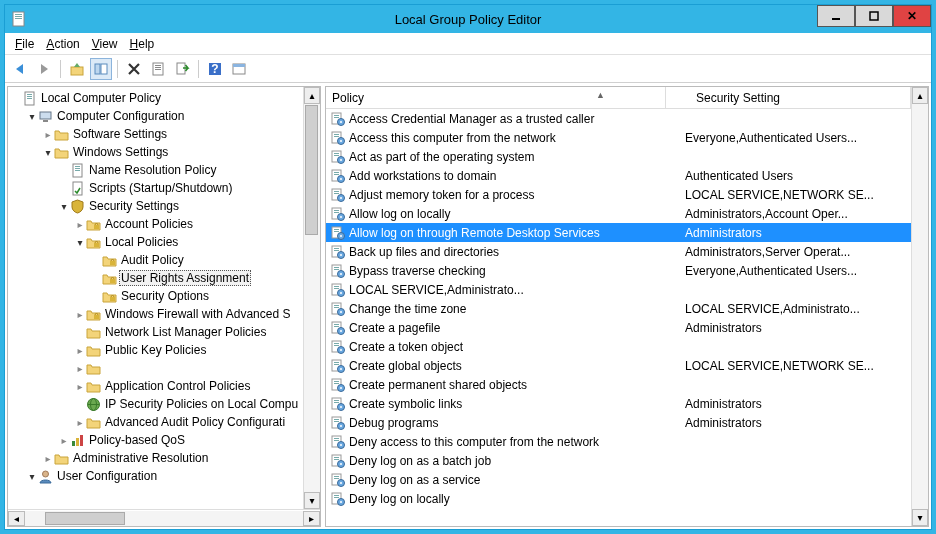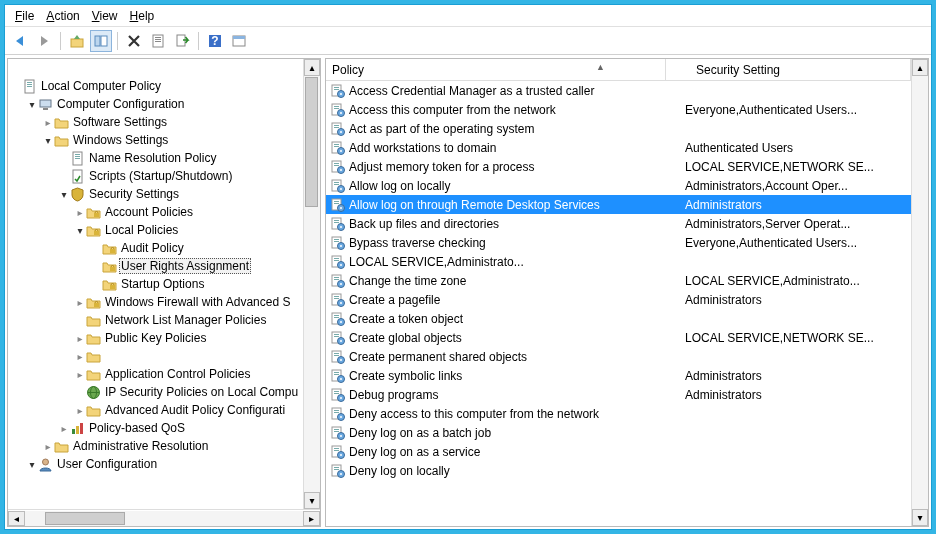--- a/index.html
+++ b/index.html
@@ -52,31 +52,57 @@
   .list-row .ico { margin-right:4px; }
   .cell-policy { width:336px; overflow:hidden; text-overflow:ellipsis; white-space:nowrap;}
   .cell-setting { flex:1; overflow:hidden; text-overflow:ellipsis; white-space:nowrap; padding-right:18px;}
   
   .vscroll { width:17px; background:#f4f4f4; border-left:1px solid #ddd; display:flex; flex-direction:column; }
   .vscroll-btn { height:17px; border:1px solid #bbb; background:#eee; display:flex; align-items:center; justify-content:center; font-size:10px;}
   .vscroll-track { flex:1; position:relative; }
   .right-content { display:flex; flex:1; min-height:0;}
   .list-area { flex:1; display:flex; flex-direction:column; min-height:0;}
   .left-content { display:flex; flex:1; min-height:0;}
-  .left-list-area { flex:1; overflow:hidden;margin-top:16px; }
+  .left-list-area { flex:1; overflow:hidden; }
   .left-vscroll { width:17px; background:#f4f4f4; border-left:1px solid #ddd; display:flex; flex-direction:column;}
   .vthumb { position:absolute; left:1px; width:13px; background:#cfcfcf; border:1px solid #aaa;}
   
   svg { display:block; }
 </style>
 </head>
 <body>
 
 <div class="window">
 
+  <div class="titlebar">
+    <span class="title-icon">
+      <svg width="16" height="16">
+          <rect x="2" y="1" width="11" height="14" fill="#fff" stroke="#888"></rect>
+          <rect x="4" y="3" width="7" height="1" fill="#7aa"></rect>
+          <rect x="4" y="5" width="7" height="1" fill="#7aa"></rect>
+          <rect x="4" y="7" width="7" height="1" fill="#7aa"></rect>
+        </svg>
+    </span>
+    <div class="title-text">Local Group Policy Editor</div>
+    <div class="title-buttons">
+      <div class="title-btn">
+          <svg width="10" height="10">
+            <rect x="1" y="7" width="8" height="2" fill="#000"></rect>
+          </svg>
+        </div>
+      <div class="title-btn">
+          <svg width="10" height="10">
+            <rect x="1" y="1" width="8" height="8" fill="none" stroke="#000" stroke-width="1.5"></rect>
+          </svg>
+        </div>
+      <div class="title-btn close">
+          <b>✕</b>
+        </div>
+    </div>
+  </div>
 
   <div class="menubar">
     <div class="menu-item"><u>F</u><span>ile</span></div>
     <div class="menu-item"><u>A</u><span>ction</span></div>
     <div class="menu-item"><u>V</u><span>iew</span></div>
     <div class="menu-item"><u>H</u><span>elp</span></div>
   </div>
 
   <div class="toolbar">
     <div class="tool-btn">
@@ -272,21 +298,21 @@
               <div class="tree-row">
                 <span class="ind" style="width: 80px;"></span>
                 <span class="twist blank" style="color: transparent;">▸</span>
                 <span class="ico">
                   <svg width="15" height="15">
                     <path d="M1 4 L5 4 L6 6 L14 6 L14 13 L1 13 Z" fill="#f3d47a" stroke="#c9a43a"></path>
                     <rect x="8" y="8" width="5" height="4" fill="#d9b43a"></rect>
                     <path d="M9 8 a1.5 1.5 0 0 1 3 0" fill="none" stroke="#b08a1a"></path>
                   </svg>
                 </span>
-                <span class="tree-label">Startup Options</span>
+                <span class="tree-label">Security Options</span>
               </div>
               <div class="tree-row">
                 <span class="ind" style="width: 64px;"></span>
                 <span class="twist" style="color: rgb(136, 136, 136);">▸</span>
                 <span class="ico">
                   <svg width="15" height="15">
                     <path d="M1 4 L5 4 L6 6 L14 6 L14 13 L1 13 Z" fill="#f3d47a" stroke="#c9a43a"></path>
                     <rect x="8" y="8" width="5" height="4" fill="#d9b43a"></rect>
                     <path d="M9 8 a1.5 1.5 0 0 1 3 0" fill="none" stroke="#b08a1a"></path>
                   </svg>

